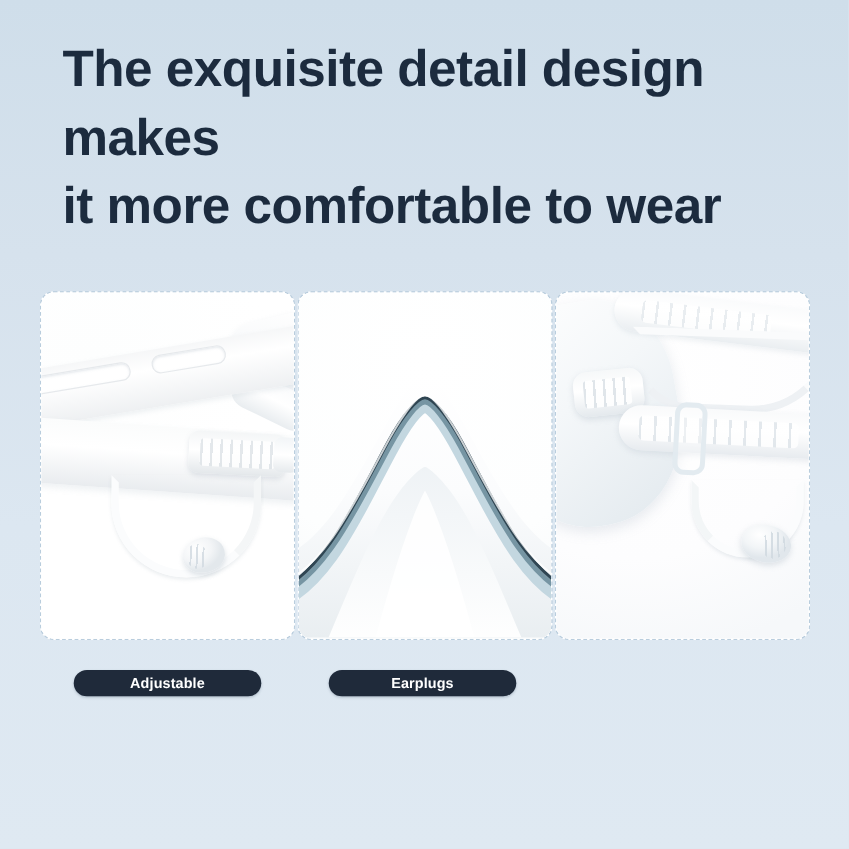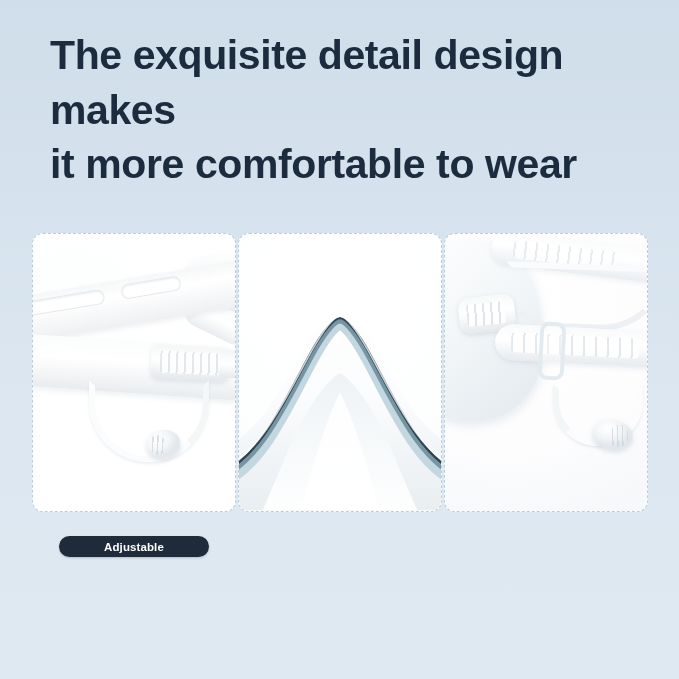--- a/index.html
+++ b/index.html
@@ -446,15 +446,18 @@
         <div class="p3-plug"></div>
       </div>
     </div>
 
   </div>
 
   <div id="badge-row">
     <div class="badge-slot">
       <div class="badge">Adjustable</div>
     </div>
+    <div class="badge-slot">
+      <div class="badge">Earplugs</div>
+    </div>
   </div>
 
 </div>
 
 </body></html>

